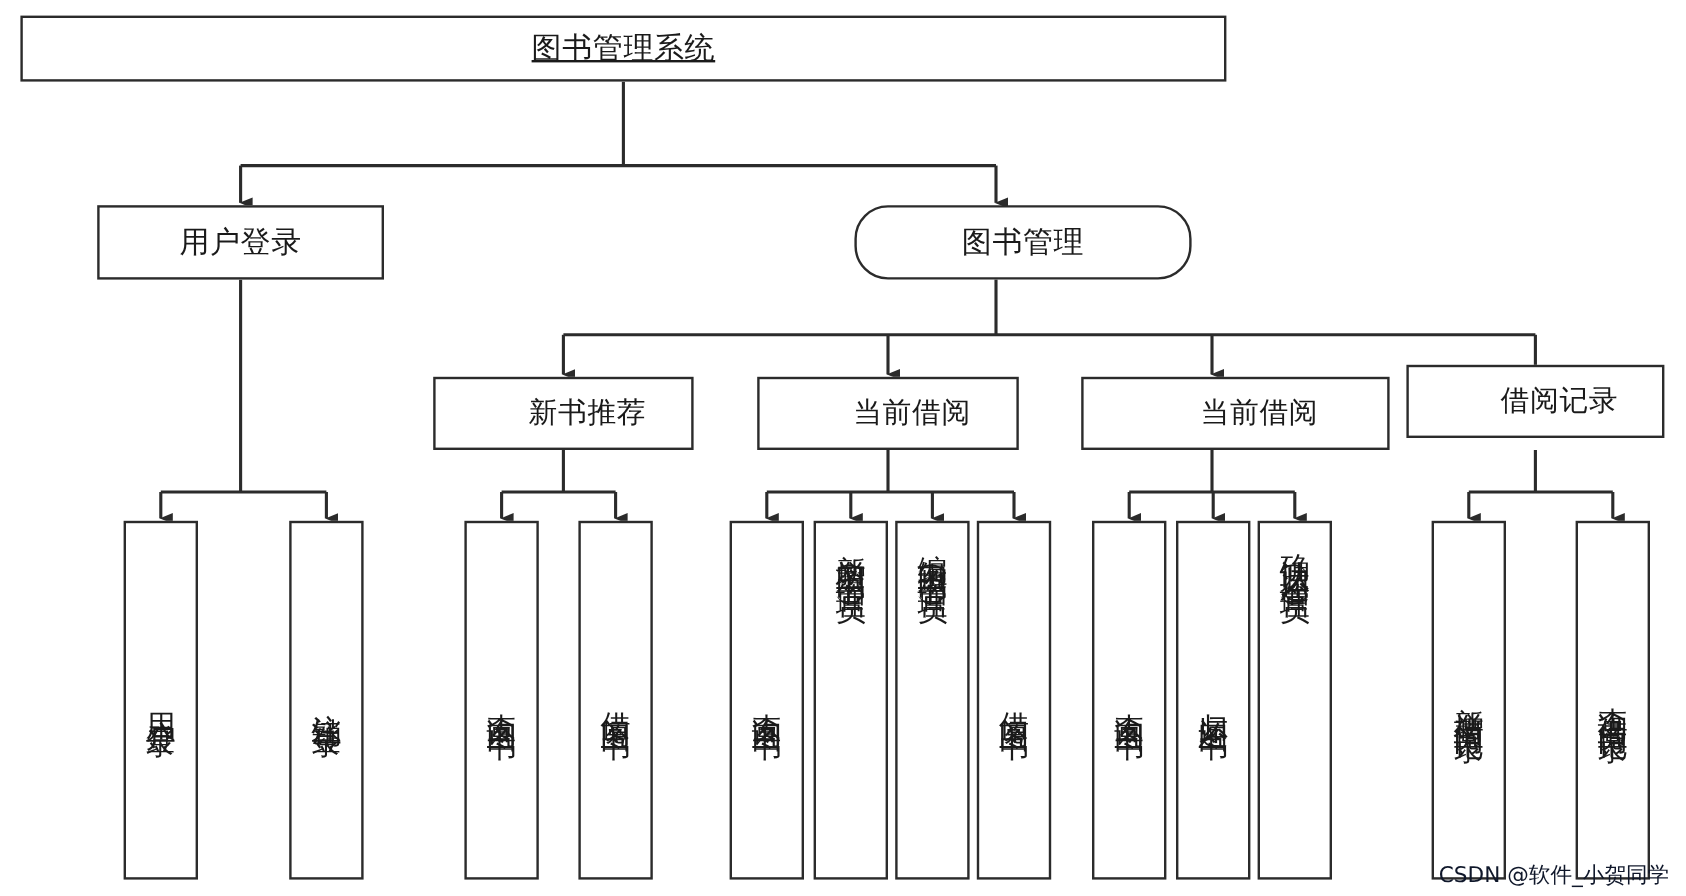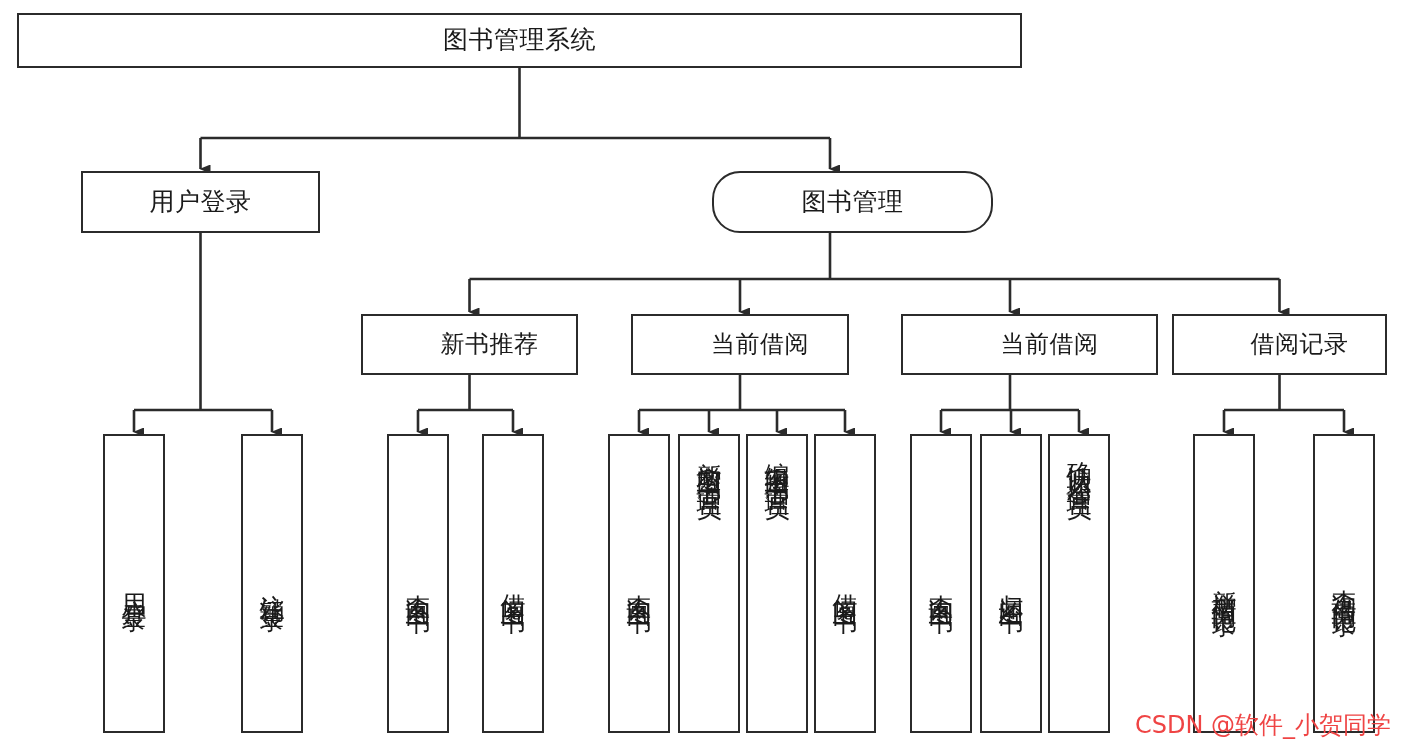--- a/index.html
+++ b/index.html
@@ -29,21 +29,21 @@
     align-items: center;
     justify-content: center;
     overflow: hidden;
   }
   .node-label {
     color: #1a1a1a;
     letter-spacing: 0.5px;
     white-space: nowrap;
     line-height: 1.15;
   }
-  .node.root .node-label { font-size: 25px; }
+  .node.root .node-label { font-size: 25px; text-decoration: underline; }
   .node.level2 .node-label { font-size: 25px; }
   .node.level3 .node-label { font-size: 24px; margin-left: 40px; }
 
   .node.leaf {
     align-items: center;
     justify-content: center;
     padding: 6px 0;
   }
   .node.leaf .node-label {
     writing-mode: vertical-rl;
@@ -65,22 +65,22 @@
     top: 0;
     width: 1405px;
     height: 747px;
     pointer-events: none;
   }
 
   #watermark {
     position: absolute;
     right: 14px;
     bottom: 6px;
-    font-size: 24px;
-    color: #ef4444;
+    font-size: 18px;
+    color: #0f172a;
     white-space: nowrap;
     font-family: "DejaVu Sans", "Liberation Sans", sans-serif;
   }
 </style>
 </head>
 <body>
 
 <div id="diagram-root">
 
   <svg id="edges" viewBox="0 0 1405 747" xmlns="http://www.w3.org/2000/svg">
@@ -138,21 +138,21 @@
       </div>
       <div class="node level3" style="left: 361px; top: 314px; width: 217px; height: 61px;">
         <span class="node-label">新书推荐</span>
       </div>
       <div class="node level3" style="left: 631px; top: 314px; width: 218px; height: 61px;">
         <span class="node-label">当前借阅</span>
       </div>
       <div class="node level3" style="left: 901px; top: 314px; width: 257px; height: 61px;">
         <span class="node-label">当前借阅</span>
       </div>
-      <div class="node level3" style="left: 1172px; top: 314px; width: 215px; height: 61px;">
+      <div class="node level3" style="left: 1172px; top: 304px; width: 215px; height: 61px;">
         <span class="node-label">借阅记录</span>
       </div>
       <div class="node leaf" style="left: 103px; top: 434px; width: 62px; height: 299px;">
         <span class="node-label">用户登录</span>
       </div>
       <div class="node leaf" style="left: 241px; top: 434px; width: 62px; height: 299px;">
         <span class="node-label">注销登录</span>
       </div>
       <div class="node leaf" style="left: 387px; top: 434px; width: 62px; height: 299px;">
         <span class="node-label">查询图书</span>

